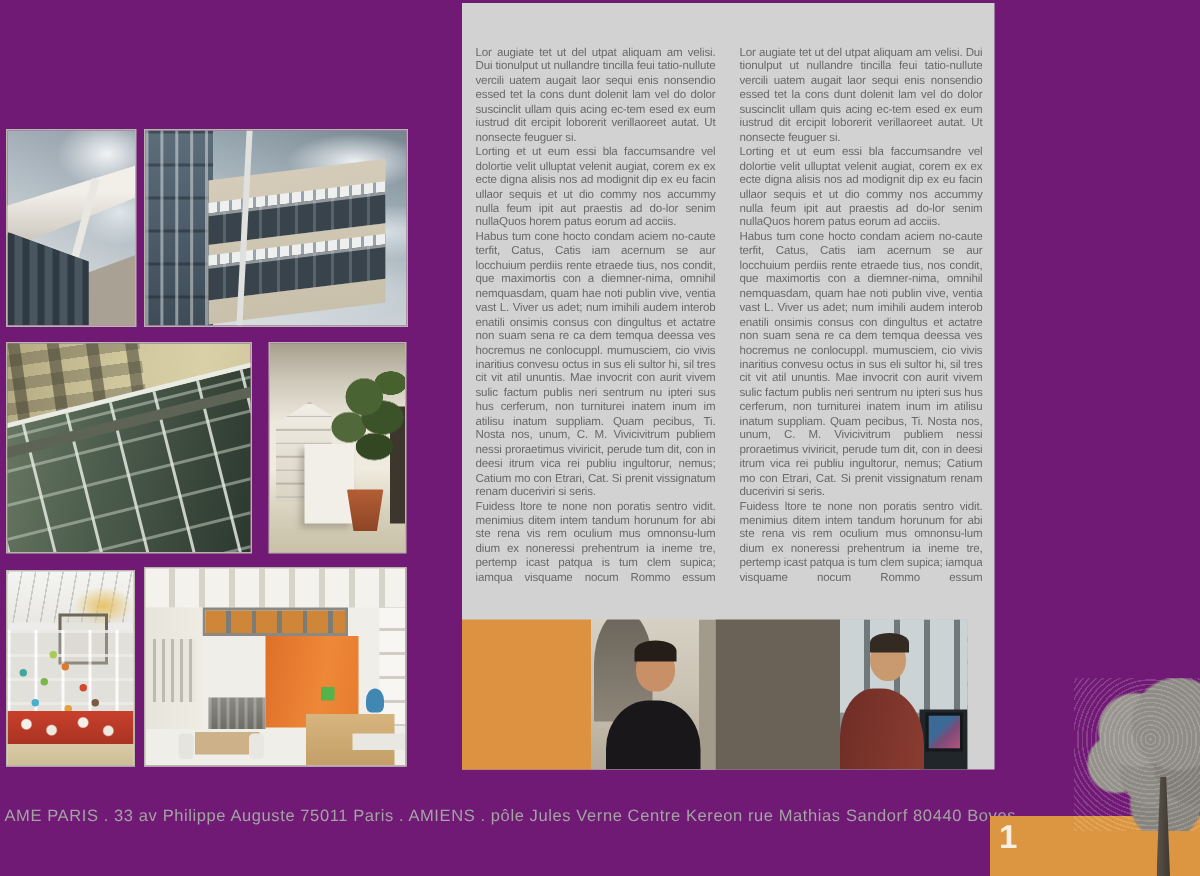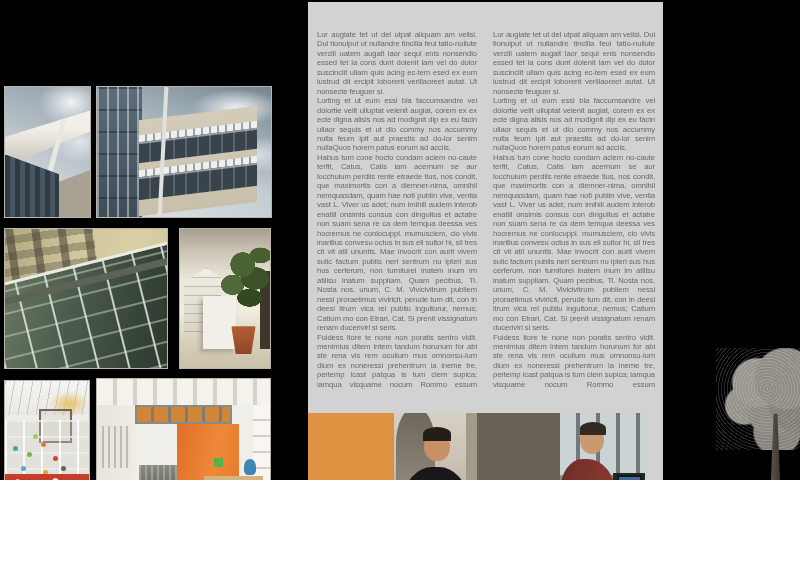--- a/index.html
+++ b/index.html
@@ -1,18 +1,18 @@
 <!DOCTYPE html>
 <html><head>
 <meta charset="utf-8">
 <style>
   html,body{margin:0;padding:0;}
   body{width:800px;height:584px;overflow:hidden;background:#ffffff;
        font-family:"Liberation Sans", sans-serif;}
-  .page{position:relative;width:800px;height:480px;background:#000000;overflow:hidden;}
+  .page{position:relative;width:800px;height:584px;background:#701a75;overflow:hidden;}
 
   
   .photo{position:absolute;overflow:hidden;box-sizing:border-box;border:1px solid #b9b5ab;}
   .ly{position:absolute;}
 
   .photoA{left:4px;top:86px;width:87px;height:132px;
     background:
       radial-gradient(ellipse 60% 28% at 78% 12%, rgba(246,248,249,.95), transparent 65%),
       radial-gradient(ellipse 50% 24% at 88% 42%, rgba(232,238,241,.85), transparent 70%),
       linear-gradient(205deg,#8e9aa6 0%,#aeb9c1 35%,#ccd3d7 65%,#dce0e1 100%);}

